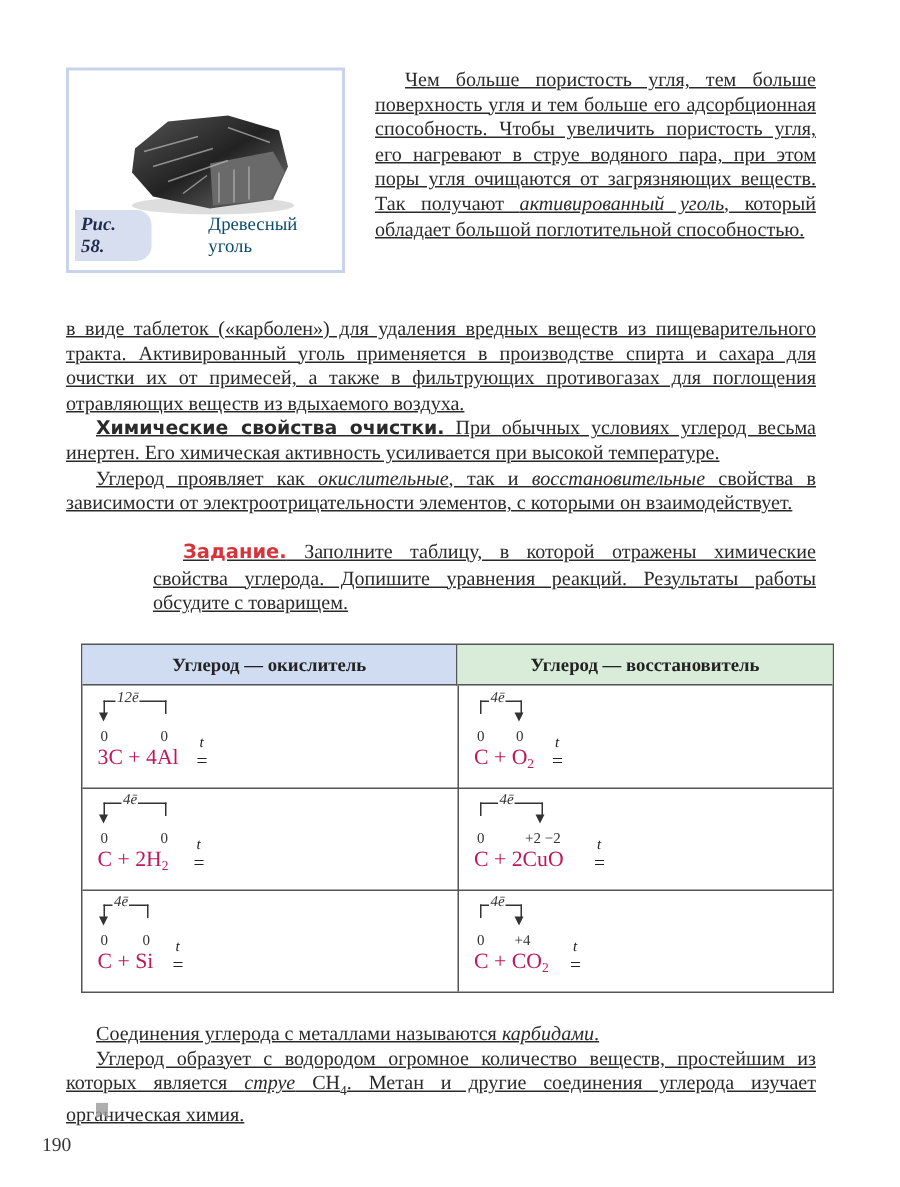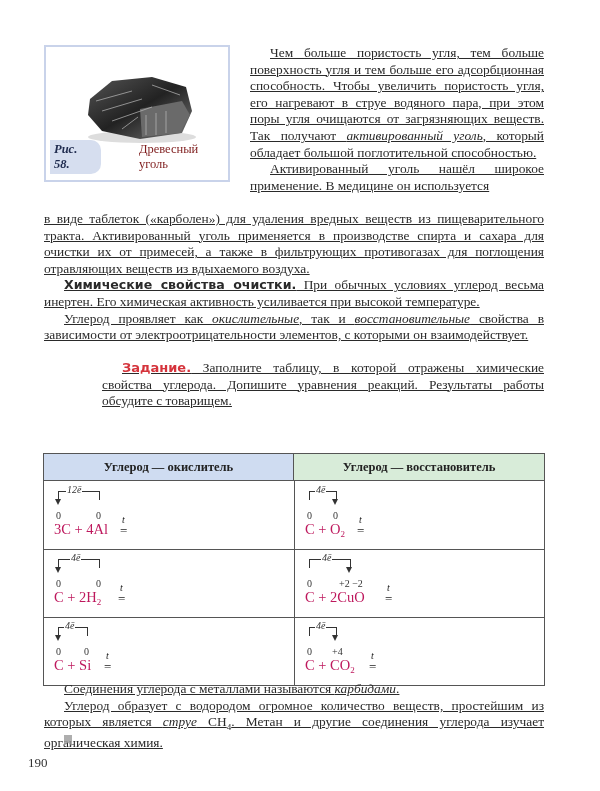--- a/index.html
+++ b/index.html
@@ -9,25 +9,25 @@
   .para { font-size:13.4px; line-height:16.6px; text-align:justify; color:#2a2a2a;text-decoration:underline; }
   .para p { margin:0; }
   .indent { text-indent:20px; }
   .it { font-style:italic; }
   .sans-b { font-family:"DejaVu Sans","Liberation Sans",sans-serif; font-weight:bold; font-size:12.6px; }
   
   .figure { left:44px; top:45px; width:186px; height:137px; border:2px solid #c9d3ea; background:#fff; box-sizing:border-box; }
   .coal { position:absolute; left:36px; top:24px; width:116px; height:74px; }
   .caption { position:absolute; left:4px; bottom:6px; display:flex; align-items:center; font-size:12.5px;gap:32px; }
   .cap-label { background:#d6deef; border-radius:0 10px 10px 0; padding:2px 6px 2px 4px; font-weight:bold; font-style:italic; color:#1f2b4e; }
-  .cap-text { margin-left:6px; color:#7f1d1d; }
+  .cap-text { margin-left:6px; color:#0c4a6e; }
   
   .task-label { color:#d5343c; font-family:"DejaVu Sans","Liberation Sans",sans-serif; font-weight:bold; font-size:13px;margin-left:20px; }
   
-  .tbl { left:43px; top:429px; width:502px; height:233px; border:1.3px solid #555; box-sizing:border-box;margin-top:24px; }
+  .tbl { left:54px; top:429px; width:502px; height:233px; border:1.3px solid #555; box-sizing:border-box; }
   .th { position:absolute; top:0; height:27px; display:flex; align-items:center; justify-content:center;
         font-weight:bold; font-size:12.5px; color:#222; border-bottom:1.3px solid #555; box-sizing:border-box; }
   .th.l { left:0; width:250px; background:#cfdcf1; border-right:1.3px solid #555; }
   .th.r { left:250px; width:250px; background:#d8ecd9; }
   .vline { position:absolute; left:250px; top:27px; bottom:0; width:0; border-left:1.3px solid #555; }
   .hline { position:absolute; left:0; right:0; height:0; border-top:1.3px solid #555; }
   .cell { position:absolute; width:240px; height:66px; }
   .eq { position:absolute; left:8px; top:38px; font-size:14.5px; white-space:nowrap; color:#be185d; }
   .eq sub { font-size:9px; vertical-align:-3px; }
   .ox { position:absolute; top:27px; font-size:10px; color:#333; }
@@ -66,21 +66,20 @@
     </g>
   </svg>
   <div class="caption">
     <span class="cap-label">Рис. 58.</span>
     <span class="cap-text">Древесный уголь</span>
   </div>
 </div>
 
 <div class="abs para" style="left:250px; top:45px; width:294px;">
   <p class="indent"><span>Чем больше пористость угля, тем больше поверхность угля и тем больше его адсорбционная способность. Чтобы увеличить пористость угля, его нагревают в струе водяного пара, при этом поры угля очищаются от загрязняющих веществ. Так получают </span><span class="it">активированный уголь</span><span>, который обладает большой поглотительной способностью.</span></p>
-  <p class="indent" style="margin-top:0;">Активированный уголь нашёл широкое применение. В медицине он используется</p>
 </div>
 
 <div class="abs para" style="left:44px; top:211px; width:500px;">
   <p>в виде таблеток («карболен») для удаления вредных веществ из пищеварительного тракта. Активированный уголь применяется в производстве спирта и сахара для очистки их от примесей, а также в фильтрующих противогазах для поглощения отравляющих веществ из вдыхаемого воздуха.</p>
   <p class="indent"><span class="sans-b">Химические свойства очистки.</span><span> При обычных условиях углерод весьма инертен. Его химическая активность усиливается при высокой температуре.</span></p>
   <p class="indent"><span>Углерод проявляет как </span><span class="it">окислительные</span><span>, так и </span><span class="it">восстановительные</span><span> свойства в зависимости от электроотрицательности элементов, с которыми он взаимодействует.</span></p>
 </div>
 
 <div class="abs para" style="left:102px; top:360px; width:442px;">
   <p><span class="task-label">Задание.</span><span> Заполните таблицу, в которой отражены химические свойства углерода. Допишите уравнения реакций. Результаты работы обсудите с товарищем.</span></p>

